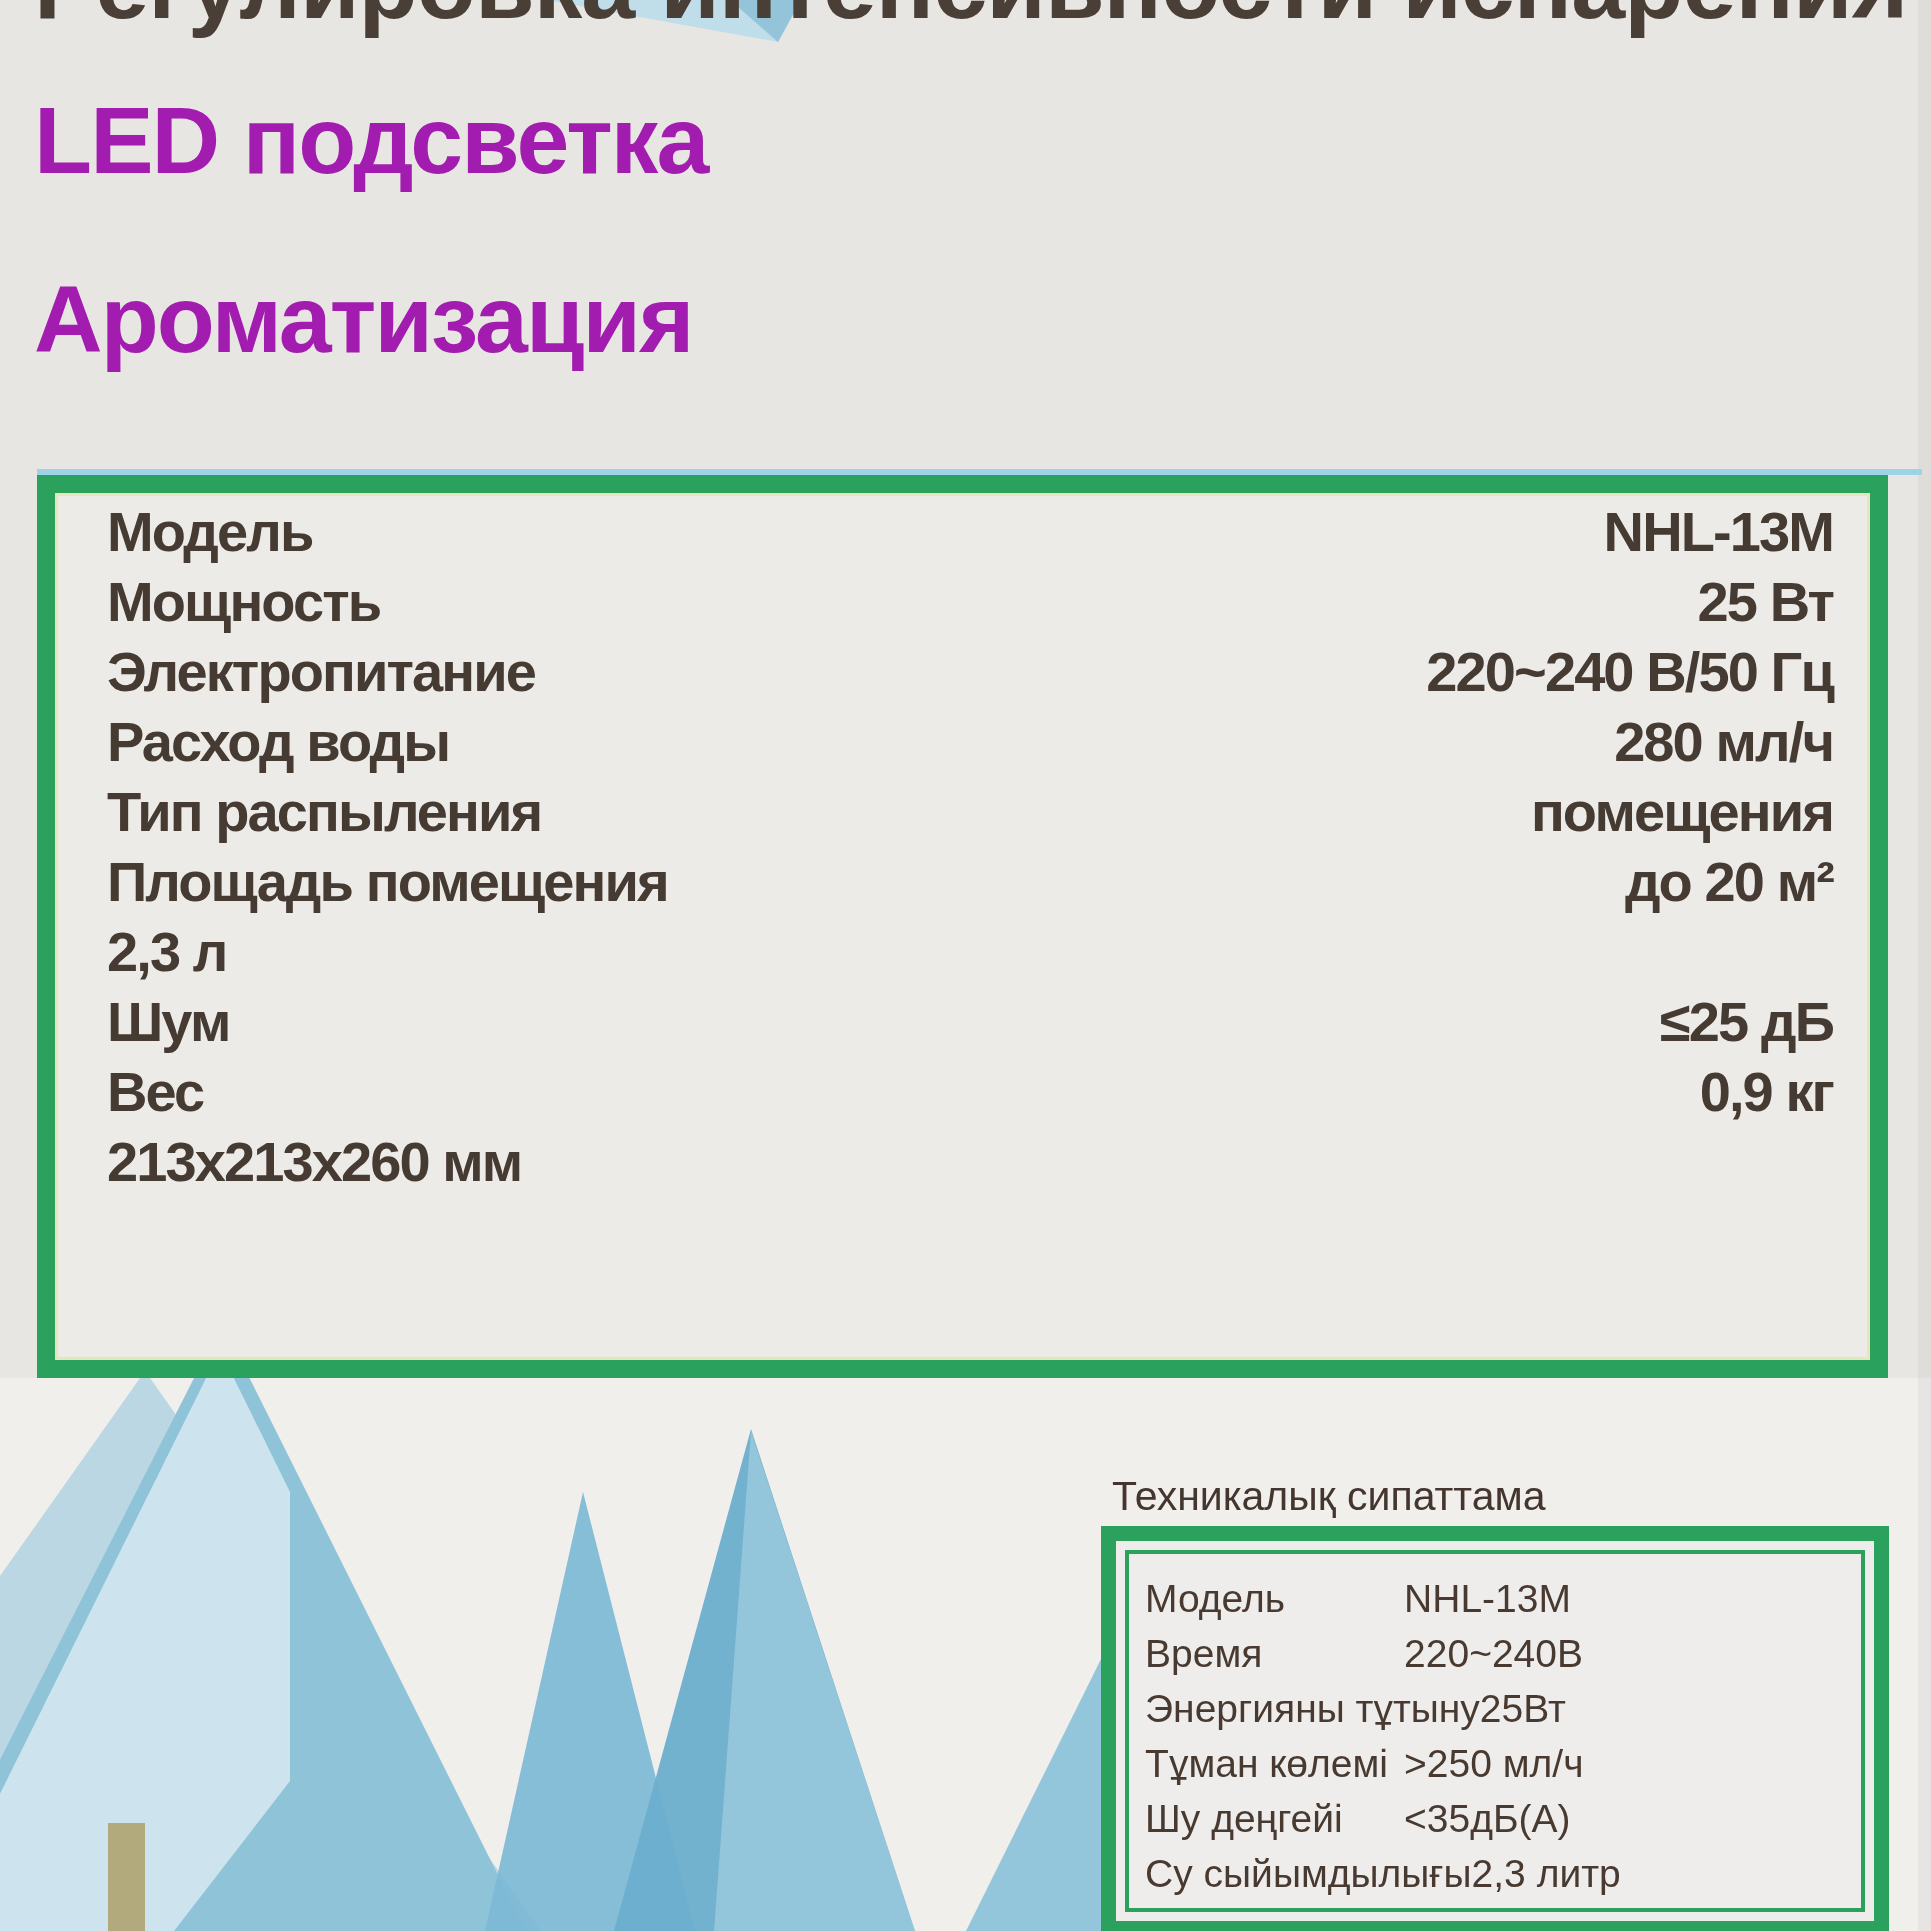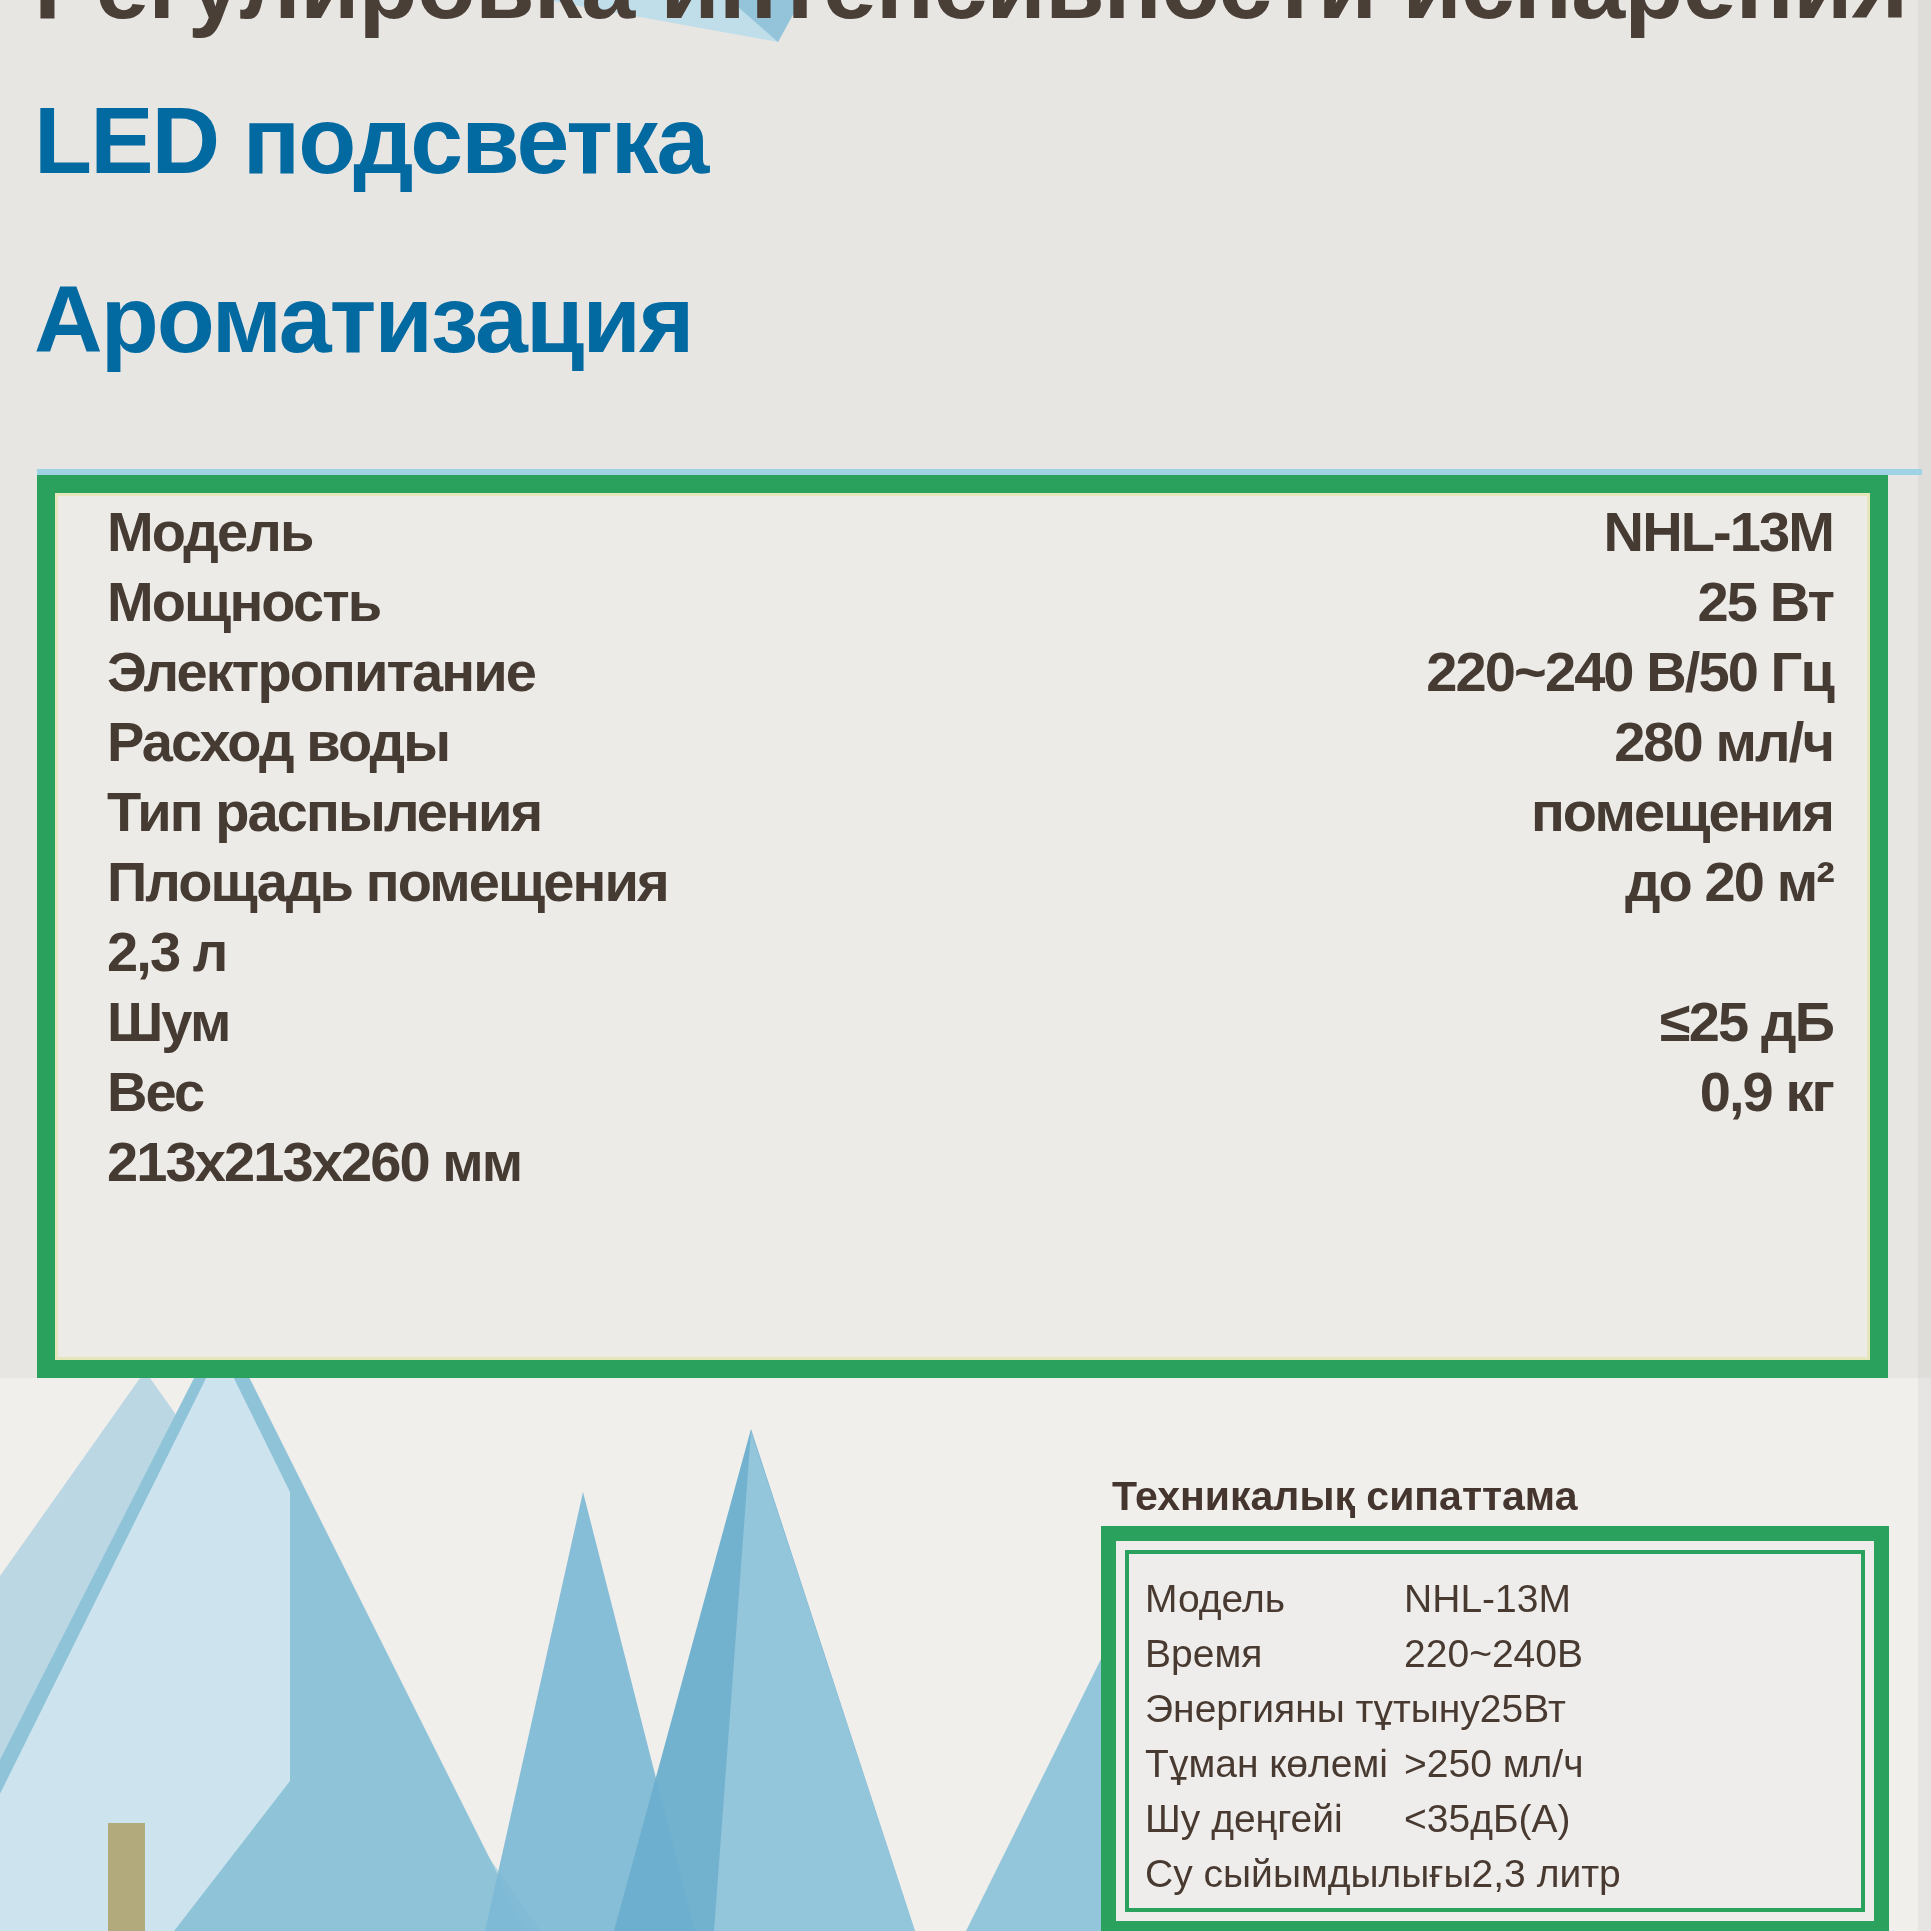--- a/index.html
+++ b/index.html
@@ -28,21 +28,21 @@
 
   
   .h-cut{
     position:absolute;left:34px;top:-64px;width:1892px;
     font-size:97px;font-weight:bold;letter-spacing:-1px;line-height:97px;
     color:#4a3f37;white-space:nowrap;
   }
   .h-feature{
     position:absolute;left:34px;
     font-size:95px;font-weight:bold;letter-spacing:-1.9px;line-height:95px;
-    color:#0369a1;white-space:nowrap;
+    color:#a21caf;white-space:nowrap;
   }
   .h-led{top:93px;}
   .h-aroma{top:272px;}
 
   
   .cyan-line{position:absolute;left:37px;top:469px;width:1885px;height:5.8px;background:#9ed3e6;}
   .table-ru{
     position:absolute;left:37px;top:475px;width:1851px;height:903px;
     box-sizing:border-box;border:18.3px solid #2aa15c;background:#edebe8;
     box-shadow:inset 0 0 0 2.9px rgba(224,228,160,0.65);
@@ -55,21 +55,21 @@
     display:flex;justify-content:space-between;align-items:center;
     height:70px;
     font-size:56px;font-weight:bold;letter-spacing:-1.9px;line-height:70px;
     color:#463b33;white-space:nowrap;
   }
   .row-ru .val{text-align:right;}
 
   
   .h-kz{
     position:absolute;left:1112px;top:1473px;
-    font-size:41px;font-weight:bold;letter-spacing:0;
+    font-size:41px;font-weight:normal;letter-spacing:0;
     color:#44352e;white-space:nowrap;
   }
   .table-kz{
     position:absolute;left:1101px;top:1526px;width:788px;height:410px;
     box-sizing:border-box;border:15.4px solid #2aa15c;background:#efedeb;
   }
   .table-kz .inner{
     position:absolute;left:8.7px;top:8.7px;right:8.7px;bottom:8.7px;
     border:4.8px solid #2aa15c;
     padding:17.4px 9.7px 0 16.4px;box-sizing:border-box;

